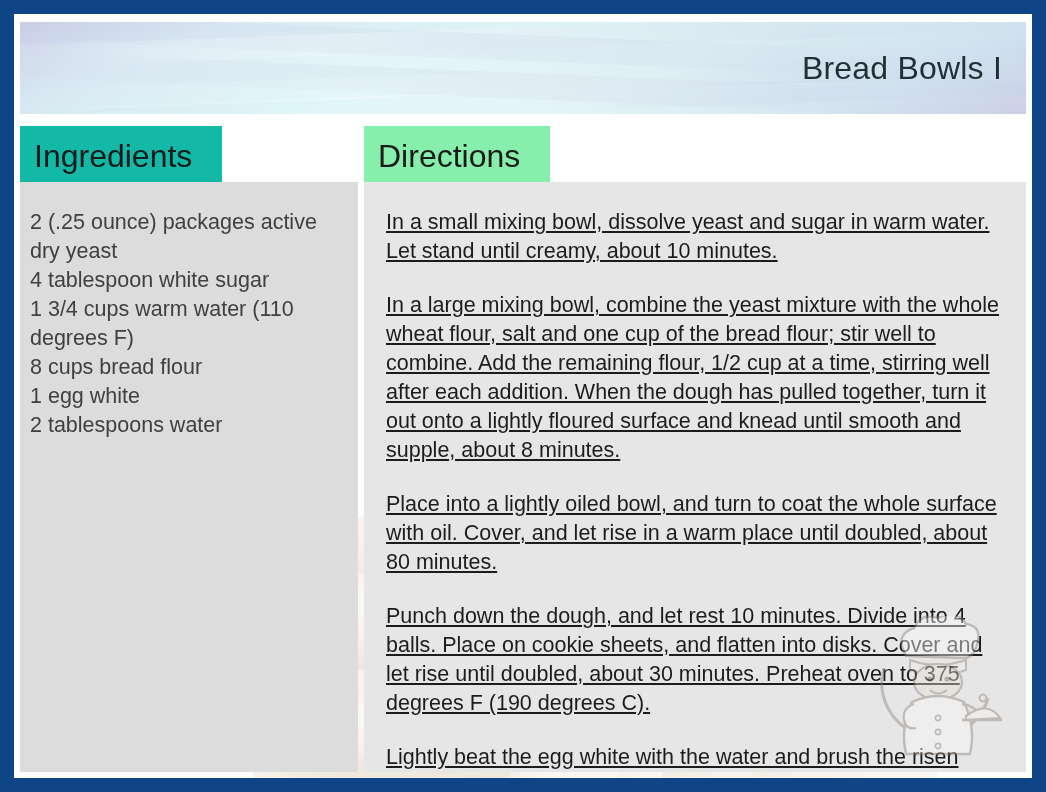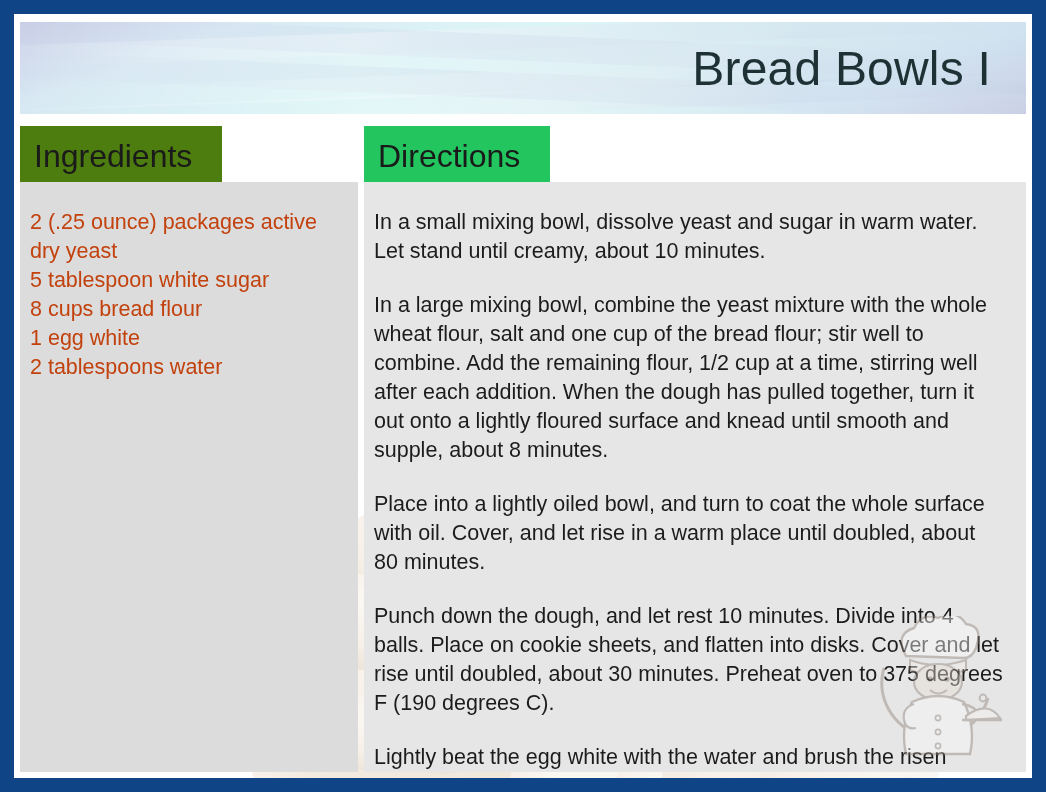--- a/index.html
+++ b/index.html
@@ -54,24 +54,24 @@
     height: 26px;
     background: linear-gradient(90deg, rgba(201,206,230,0) 0%, rgba(201,206,230,0.5) 45%, rgba(255,255,255,0.15) 100%);
     transform: rotate(2.4deg);
     opacity: .5;
   }
   #banner .b1 { top: 14px; }
   #banner .b2 { top: 52px; }
 
   #recipe-title {
     position: absolute;
-    right: 35px;
+    right: 24px;
     top: 50%;
     transform: translateY(-50%);
-    font-size: 48px;
+    font-size: 32px;
     color: #1e3134;
     letter-spacing: .2px;
     white-space: nowrap;
   }
 
   
   #columns {
     position: absolute;
     left: 6px;
     top: 112px;
@@ -89,22 +89,22 @@
   #col-directions  { left: 344px; width: 662px; }
 
   .tab {
     position: relative;
     height: 56px;
     display: inline-block;
     box-sizing: border-box;
     padding: 4px 30px 0 14px;
     z-index: 3;
   }
-  #tab-ingredients { background: #4d7c0f; }
-  #tab-directions  { background: #22c55e; }
+  #tab-ingredients { background: #14b8a6; }
+  #tab-directions  { background: #86efac; }
 
   .tab .tab-label {
     font-size: 32px;
     color: #1a1a1a;
     line-height: 52px;
     white-space: nowrap;
   }
 
   .panel {
     position: absolute;
@@ -123,32 +123,32 @@
     padding: 26px 16px 10px 10px;
   }
 
   
   #ingredients-list {
     list-style: none;
     margin: 0;
     padding: 0;
     font-size: 21.5px;
     line-height: 29px;
-    color: #c2410c;
+    color: #404040;
   }
   #ingredients-list li { margin: 0; }
 
   
   #directions-body {
     font-size: 21.5px;
     line-height: 29px;
     color: #1c1c1c;
     padding-right: 6px;
   }
-  #directions-body p { margin: 0 0 25px 0; }
+  #directions-body p { margin: 0 0 25px 12px; text-decoration: underline; }
   #directions-body p:last-child { margin-bottom: 0; }
 
   
   #bread-photo {
     position: absolute;
     left: 170px;
     top: 300px;
     width: 760px;
     height: 480px;
     z-index: 0;
@@ -272,21 +272,22 @@
     </svg>
 
     <div class="col" id="col-ingredients">
       <div class="panel" id="panel-ingredients"></div>
       <div class="tab" id="tab-ingredients">
         <span class="tab-label">Ingredients</span>
       </div>
       <div class="panel-inner">
         <ul id="ingredients-list">
           <li>2 (.25 ounce) packages active dry yeast</li>
-          <li>5 tablespoon white sugar</li>
+          <li>4 tablespoon white sugar</li>
+          <li>1 3/4 cups warm water (110 degrees F)</li>
           <li>8 cups bread flour</li>
           <li>1 egg white</li>
           <li>2 tablespoons water</li>
         </ul>
       </div>
     </div>
 
     <div class="col" id="col-directions">
       <div class="panel" id="panel-directions"></div>
       <div class="tab" id="tab-directions">

